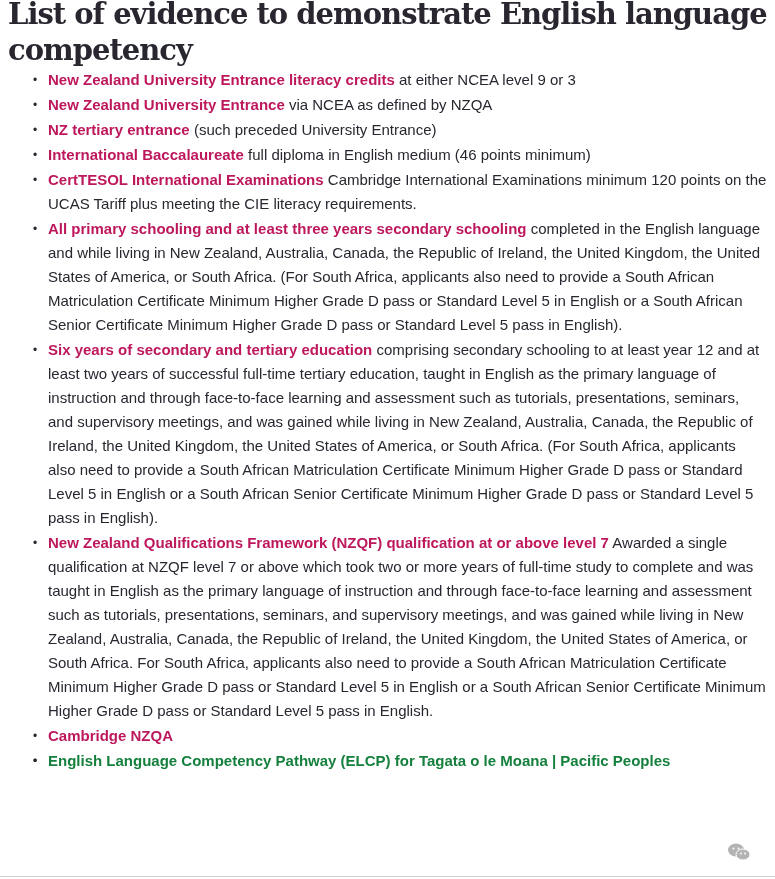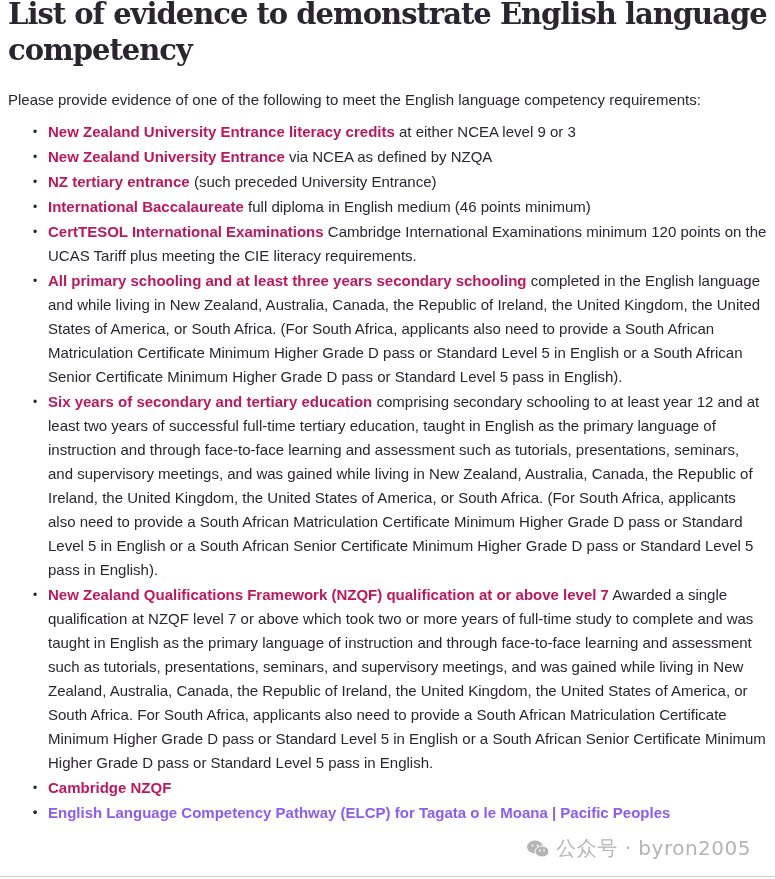--- a/index.html
+++ b/index.html
@@ -38,21 +38,21 @@
   }
   li .bullet {
     position: absolute;
     left: -15px;
     top: 0;
     font-size: 12px;
   }
   li b { font-weight: bold; color: #be185d; }
   li a.link {
     font-weight: bold;
-    color: #8b5cf6;
+    color: #15803d;
     text-decoration: none;
   }
   .bottom-rule {
     position: absolute; left: 0; right: 0; bottom: 2px;
     height: 1px; background: #cfcfd4;
   }
   .watermark {
     position: absolute;
     right: 24px;
     bottom: 17px;
@@ -63,42 +63,40 @@
     letter-spacing: 0.5px;
     pointer-events: none;
   }
   .watermark svg { width: 24px; height: 20px; }
 </style>
 </head>
 <body>
 
 <div class="page">
   <h1>List of evidence to demonstrate English language competency</h1>
-  <p class="intro">Please provide evidence of one of the following to meet the English language competency requirements:</p>
 
   <ul>
     <li><span class="bullet">•</span><b>New Zealand University Entrance literacy credits</b><span> at either NCEA level 9 or 3</span></li>
     <li><span class="bullet">•</span><b>New Zealand University Entrance</b><span> via NCEA as defined by NZQA</span></li>
     <li><span class="bullet">•</span><b>NZ tertiary entrance</b><span> (such preceded University Entrance)</span></li>
     <li><span class="bullet">•</span><b>International Baccalaureate</b><span> full diploma in English medium (46 points minimum)</span></li>
     <li><span class="bullet">•</span><b>CertTESOL International Examinations</b><span> Cambridge International Examinations minimum 120 points on the UCAS Tariff plus meeting the CIE literacy requirements.</span></li>
     <li><span class="bullet">•</span><b>All primary schooling and at least three years secondary schooling</b><span> completed in the English language and while living in New Zealand, Australia, Canada, the Republic of Ireland, the United Kingdom, the United States of America, or South Africa. (For South Africa, applicants also need to provide a South African Matriculation Certificate Minimum Higher Grade D pass or Standard Level 5 in English or a South African Senior Certificate Minimum Higher Grade D pass or Standard Level 5 pass in English).</span></li>
     <li><span class="bullet">•</span><b>Six years of secondary and tertiary education</b><span> comprising secondary schooling to at least year 12 and at least two years of successful full-time tertiary education, taught in English as the primary language of instruction and through face-to-face learning and assessment such as tutorials, presentations, seminars, and supervisory meetings, and was gained while living in New Zealand, Australia, Canada, the Republic of Ireland, the United Kingdom, the United States of America, or South Africa. (For South Africa, applicants also need to provide a South African Matriculation Certificate Minimum Higher Grade D pass or Standard Level 5 in English or a South African Senior Certificate Minimum Higher Grade D pass or Standard Level 5 pass in English).</span></li>
     <li><span class="bullet">•</span><b>New Zealand Qualifications Framework (NZQF) qualification at or above level 7</b><span> Awarded a single qualification at NZQF level 7 or above which took two or more years of full-time study to complete and was taught in English as the primary language of instruction and through face-to-face learning and assessment such as tutorials, presentations, seminars, and supervisory meetings, and was gained while  living in New Zealand, Australia, Canada, the Republic of Ireland, the United Kingdom, the United States of America, or South Africa.  For South Africa, applicants also need to provide a South African Matriculation Certificate Minimum Higher Grade D pass or Standard Level 5 in English or a South African Senior Certificate Minimum Higher Grade D pass or Standard Level 5 pass in English.</span></li>
-    <li><span class="bullet">•</span><b>Cambridge NZQF</b><span></span></li>
+    <li><span class="bullet">•</span><b>Cambridge NZQA</b><span></span></li>
     <li><span class="bullet">•</span><span></span></li>
     <li><span class="bullet">•</span><a class="link" href="#">English Language Competency Pathway (ELCP) for Tagata o le Moana | Pacific Peoples</a></li>
   </ul>
 </div>
 
 <div class="watermark">
   <svg viewBox="0 0 24 20">
     <ellipse cx="9" cy="8" rx="8" ry="6.5" fill="#b4b4b4"></ellipse>
     <ellipse cx="16" cy="12.5" rx="7" ry="5.5" fill="#b4b4b4" stroke="#fff" stroke-width="1"></ellipse>
     <circle cx="6.5" cy="6.5" r="1" fill="#fff"></circle>
     <circle cx="11.5" cy="6.5" r="1" fill="#fff"></circle>
     <circle cx="14" cy="11.5" r="0.9" fill="#fff"></circle>
     <circle cx="18" cy="11.5" r="0.9" fill="#fff"></circle>
   </svg>
-  <span>公众号 · byron2005</span>
 </div>
 
 <div class="bottom-rule"></div>
 
 </body></html>

